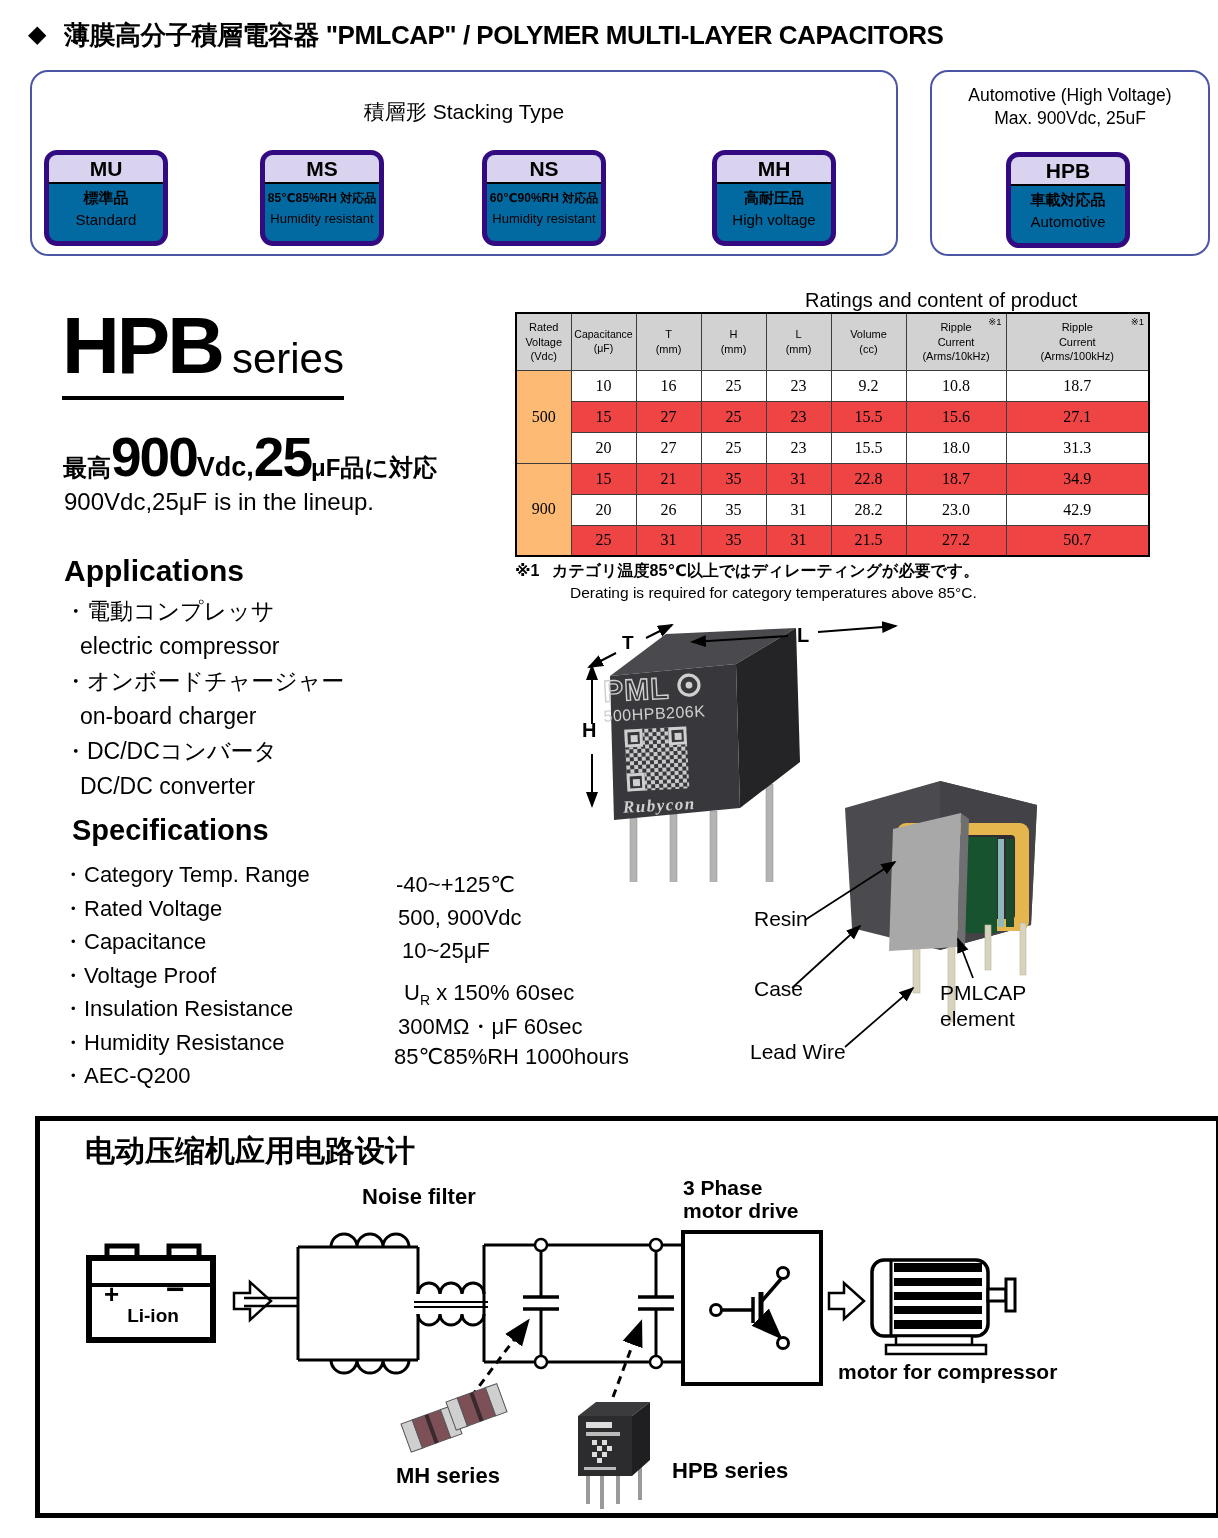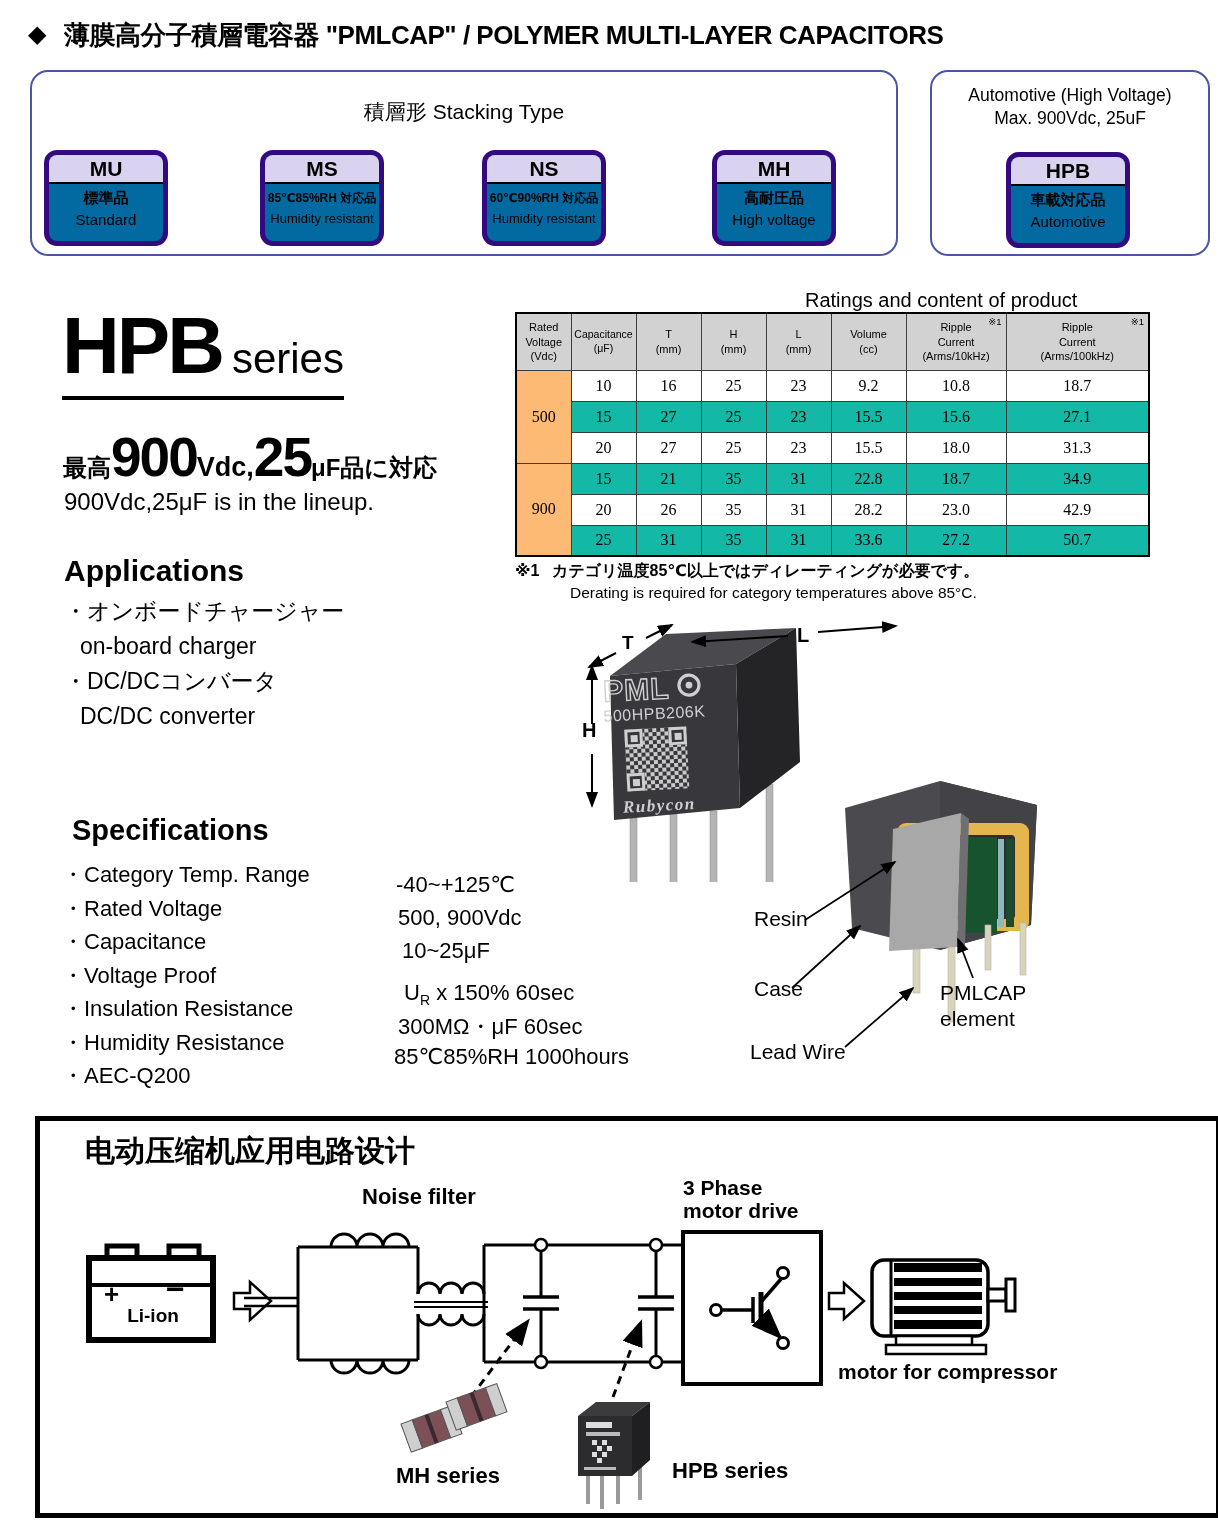--- a/index.html
+++ b/index.html
@@ -32,21 +32,21 @@
   .subline{font-size:24px;}
   
   .rtitle{font-size:20px;}
   table.rt{border-collapse:collapse;table-layout:fixed;border:2px solid #000;}
   table.rt th,table.rt td{border:1px solid #3d3d3d;text-align:center;vertical-align:middle;
       padding:0;box-sizing:border-box;overflow:hidden;}
   table.rt th{background:#d2d2d2;font-size:11px;font-weight:normal;height:57px;
       white-space:pre-line;line-height:1.3;position:relative;}
   table.rt td{font-family:"Liberation Serif","DejaVu Serif",serif;font-size:16px;height:31px;}
   td.vcell{background:#d2d2d2;}
-  tr.alt td{background:#14b8a6;}
+  tr.alt td{background:#ef4444;}
   tr.alt td.vcell,tr td.vcell{background:#fdba74;}
   .sup{position:absolute;top:2px;right:4px;font-size:9.5px;}
   .note-mark{font-weight:bold;font-size:16px;}
   .note-jp{font-weight:bold;font-size:16px;}
   .note-en{font-size:15.5px;}
   
   .sec-title{font-size:30px;font-weight:bold;}
   .app-jp{font-size:23px;white-space:nowrap;}
   .app-en{font-size:23px;margin-left:16px;white-space:nowrap;}
   .app-item{line-height:33px;}
@@ -211,33 +211,37 @@
           <td>31</td>
           <td>28.2</td>
           <td>23.0</td>
           <td>42.9</td>
       </tr>
       <tr class="alt">
         <td>25</td>
           <td>31</td>
           <td>35</td>
           <td>31</td>
-          <td>33.6</td>
+          <td>21.5</td>
           <td>27.2</td>
           <td>50.7</td>
       </tr>
     </tbody>
   </table>
 
   <span class="abs note-mark" style="left:515px;top:561px;">※1</span>
   <span class="abs note-jp" style="left:552px;top:561px;">カテゴリ温度85℃以上ではディレーティングが必要です。</span>
   <span class="abs note-en" style="left:570px;top:584px;">Derating is required for category temperatures above 85°C.</span>
 
   <div class="abs sec-title" style="left:64px;top:554px;">Applications</div>
   <div class="abs" style="left:64px;top:595px;">
+    <div class="app-item">
+      <span class="app-jp"><span>・</span><span>電動コンプレッサ</span></span><br>
+      <span class="app-en">electric compressor</span>
+    </div>
     <div class="app-item">
       <span class="app-jp"><span>・</span><span>オンボードチャージャー</span></span><br>
       <span class="app-en">on-board charger</span>
     </div>
     <div class="app-item">
       <span class="app-jp"><span>・</span><span>DC/DCコンバータ</span></span><br>
       <span class="app-en">DC/DC converter</span>
     </div>
   </div>
 

